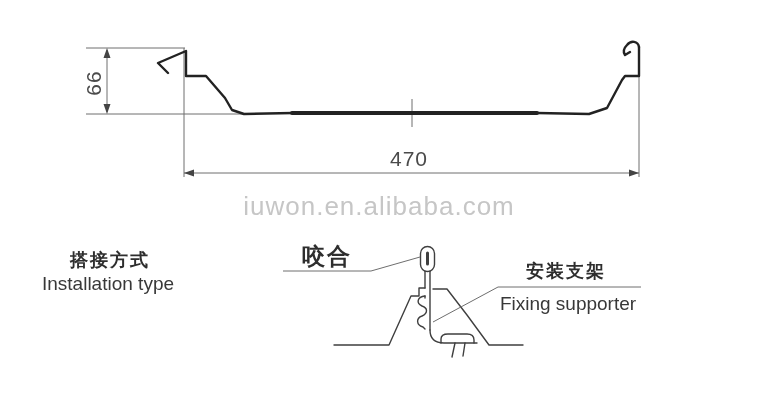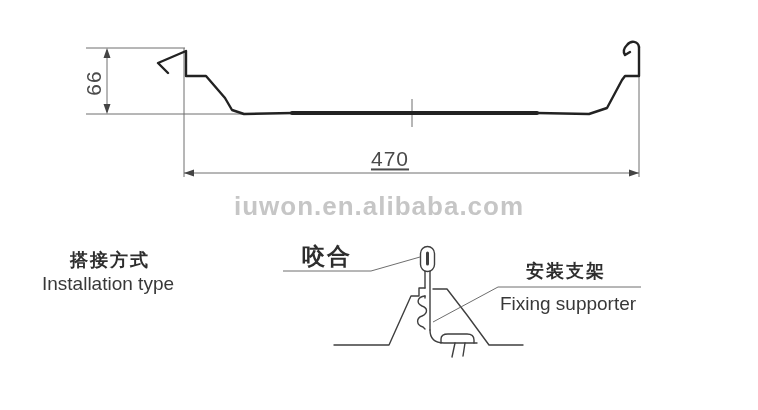--- a/index.html
+++ b/index.html
@@ -19,21 +19,21 @@
     line-height:1.1;
   }
   .dim{font-size:21px;color:#4a4a4a;letter-spacing:1px;}
   .dim.vert{transform:translate(-50%,-50%) rotate(-90deg);}
   .zh{font-size:18px;font-weight:600;letter-spacing:2px;color:#2e2e2e;}
   .en{font-size:19px;color:#383838;}
   .watermark{
     font-size:26px;
     color:#c6c6c6;
     letter-spacing:1px;
-    font-weight:700;
+    font-weight:400;
   }
 </style>
 </head>
 <body>
 
 <div class="stage">
 
   <svg width="758" height="410" viewBox="0 0 758 410">
 
     <g fill="none" stroke-width="1" stroke="#6e6e6e">
@@ -72,21 +72,21 @@
       <path d="M455 343 L452 357 M465 343 L463 356"></path>
     </g>
 
     <g fill="none" stroke-width="1" stroke="#6e6e6e">
       <path d="M283 271 H371 L420 257"></path>
       <path d="M641 287 H498 L433 322"></path>
     </g>
   </svg>
 
   <div class="txt dim vert" style="left:94px;top:83px;">66</div>
-  <div class="txt dim" style="left:390px;top:159px;text-decoration:underline;">470</div>
+  <div class="txt dim" style="left:409px;top:159px;">470</div>
 
   <div class="txt watermark" style="left:379px;top:206px;">iuwon.en.alibaba.com</div>
 
   <div class="txt en" style="left:108px;top:284px;">Installation type</div>
   <div class="txt zh" style="left:110px;top:261px;">搭接方式</div>
 
   <div class="txt zh" style="left:327px;top:257px;font-size:23px;">咬合</div>
 
   <div class="txt zh" style="left:566px;top:272px;">安装支架</div>
   <div class="txt en" style="left:568px;top:304px;">Fixing supporter</div>

